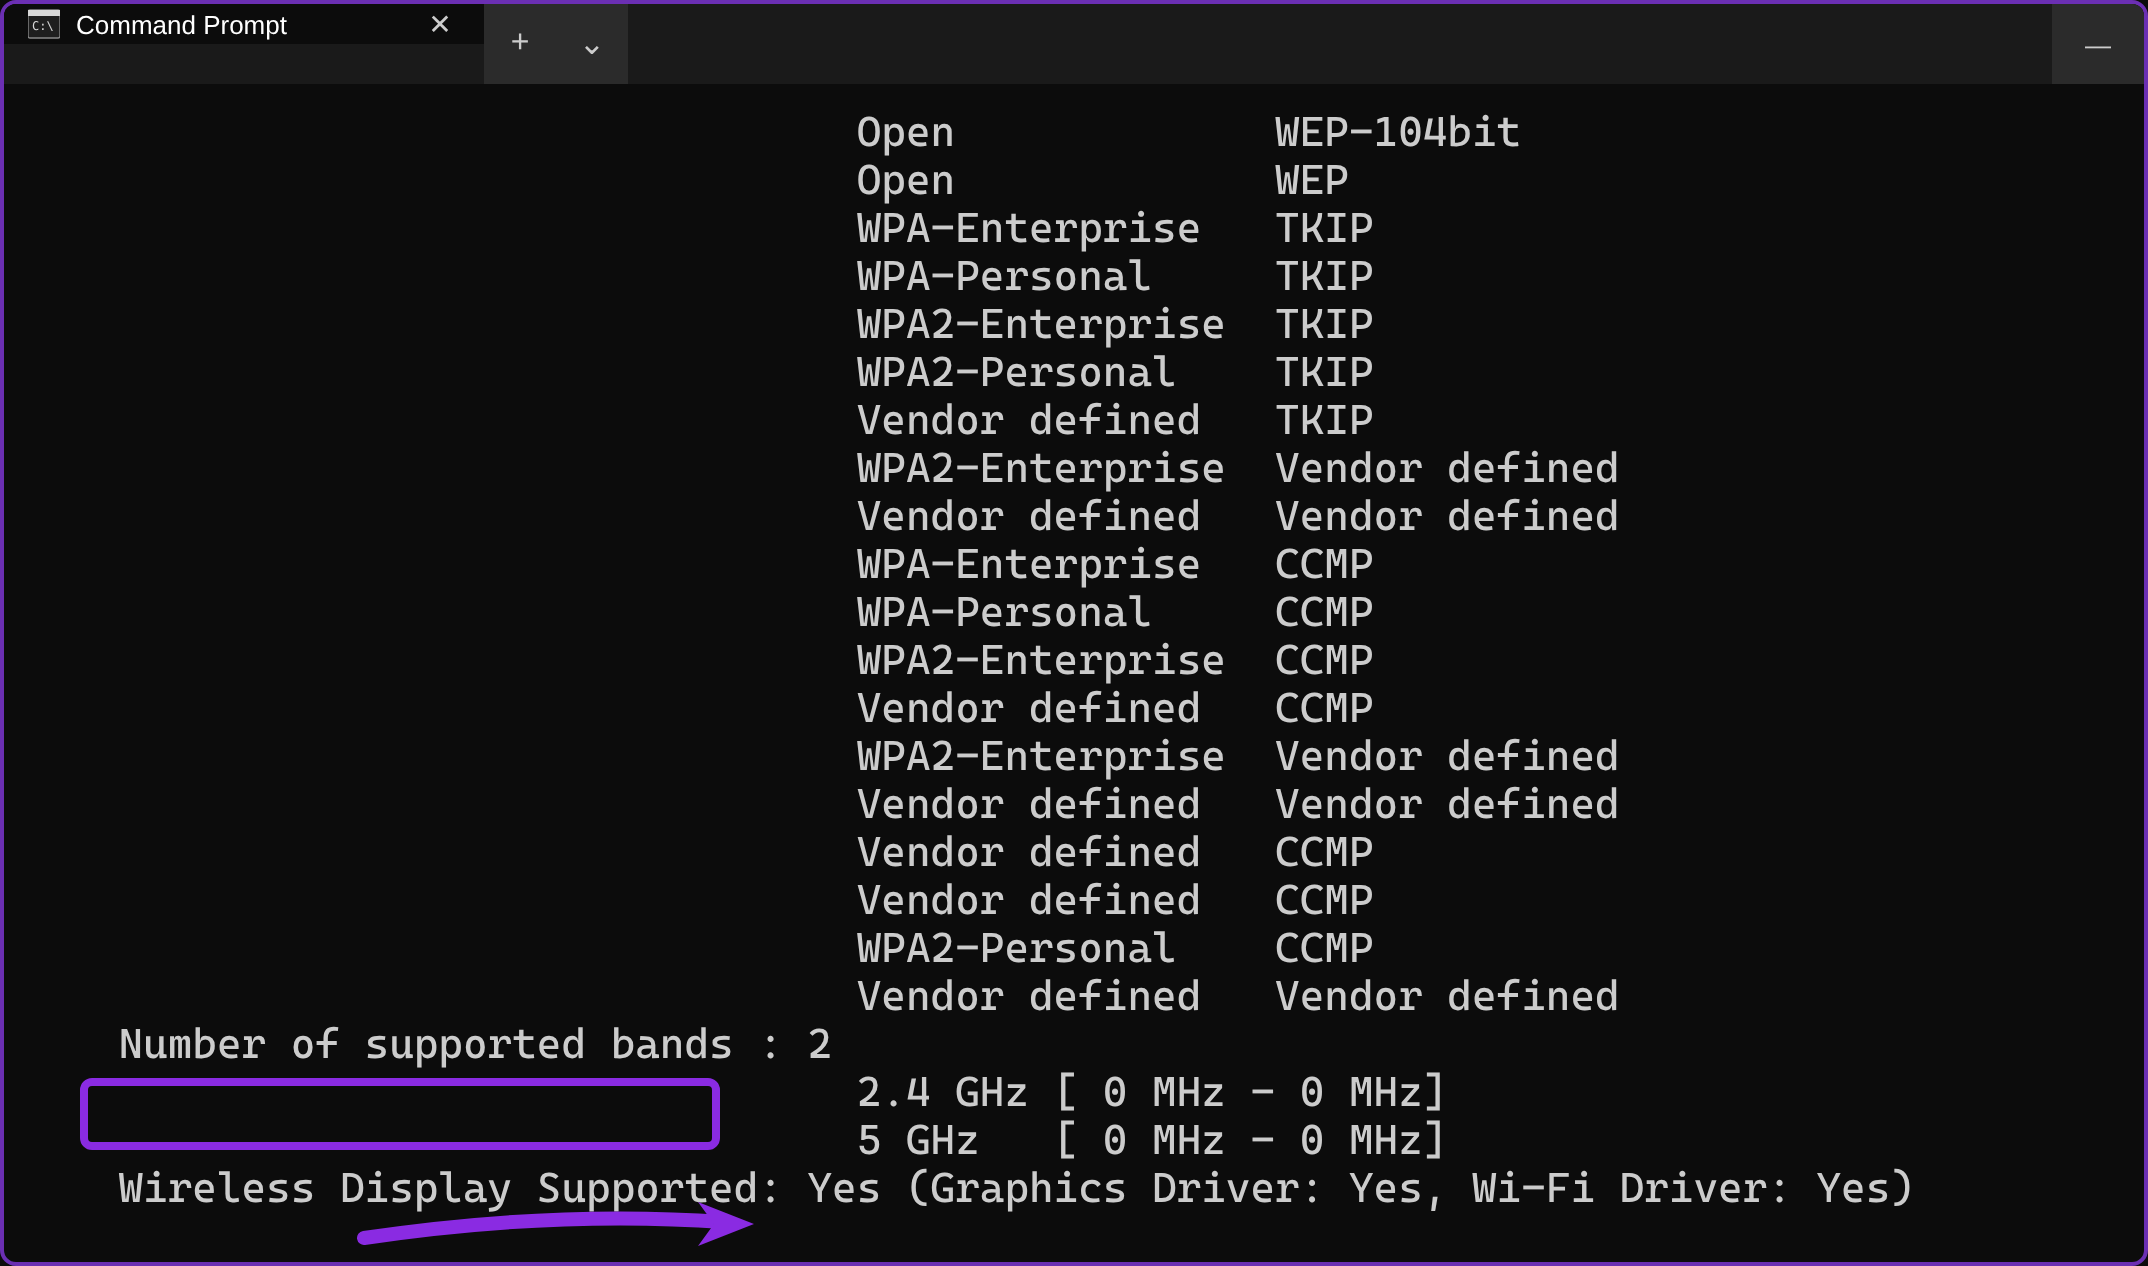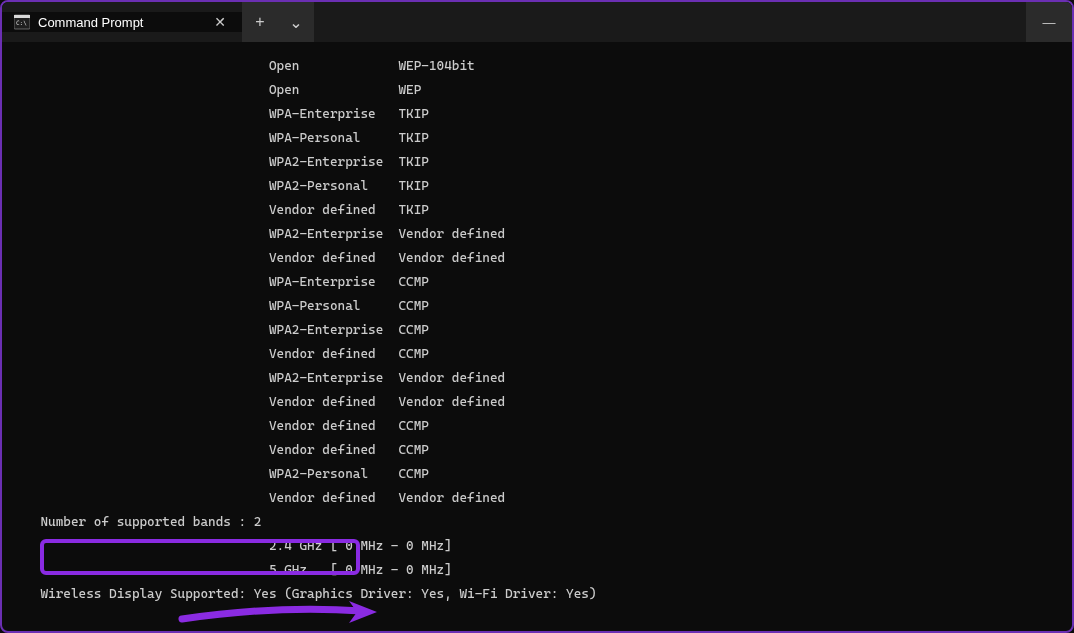--- a/index.html
+++ b/index.html
@@ -10,21 +10,21 @@
       font-family: Consolas, "Cascadia Mono", monospace;
       overflow: hidden;
       border: 2px solid #6b2fb3;
       border-radius: 8px;
       position: relative;
     }
     .titlebar {
       height: 40px;
       background: #1a1a1a;
       display: flex;
-      align-items: center;
+      align-items: flex-start;
       color: #cccccc;
       font-family: "Segoe UI", sans-serif;
       font-size: 13px;
     }
     .tab {
       display: flex;
       align-items: center;
       background: #0c0c0c;
       padding: 0 12px;
       gap: 8px;
@@ -83,21 +83,21 @@
       height: 40px;
       display: flex;
       align-items: center;
       justify-content: center;
       color: #ccc;
       cursor: pointer;
     }
     .terminal {
       padding: 12px 8px 8px 8px;
       color: #cccccc;
-      font-size: 13px;
+      font-size: 21px;
       line-height: 24px;
       white-space: pre;
       font-family: Consolas, "Cascadia Mono", monospace;
       position: relative;
       height: calc(100% - 40px);
       overflow: hidden;
     }
     .highlight-box {
       position: absolute;
       border: 4px solid #8a2be2;

